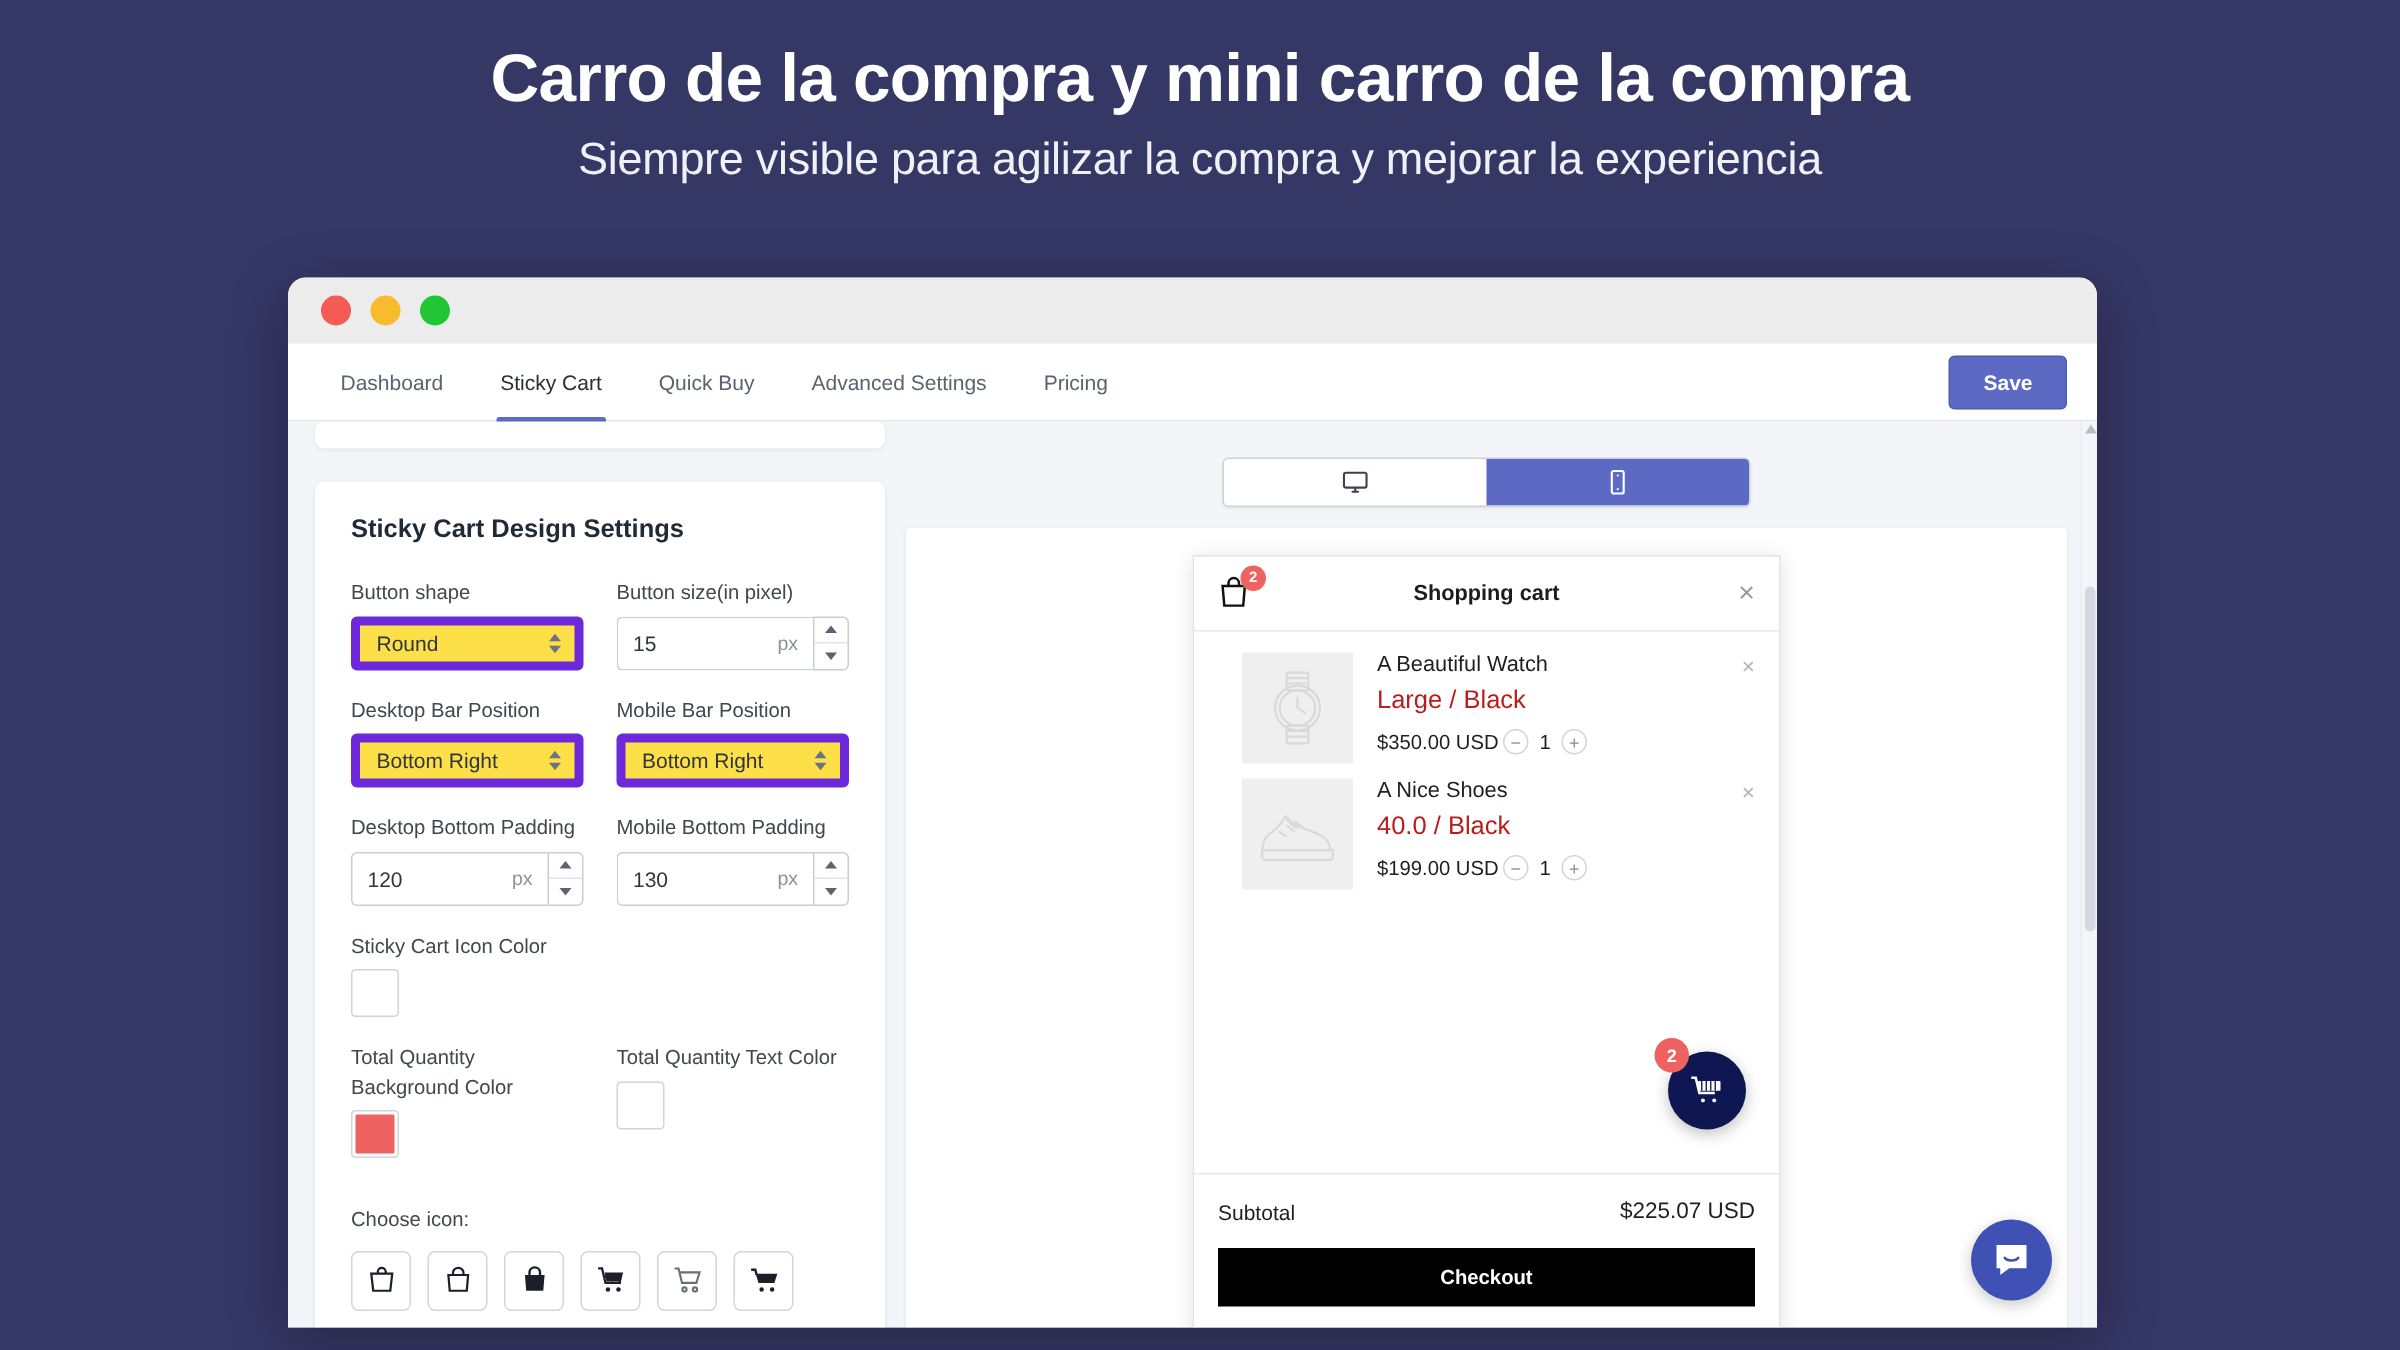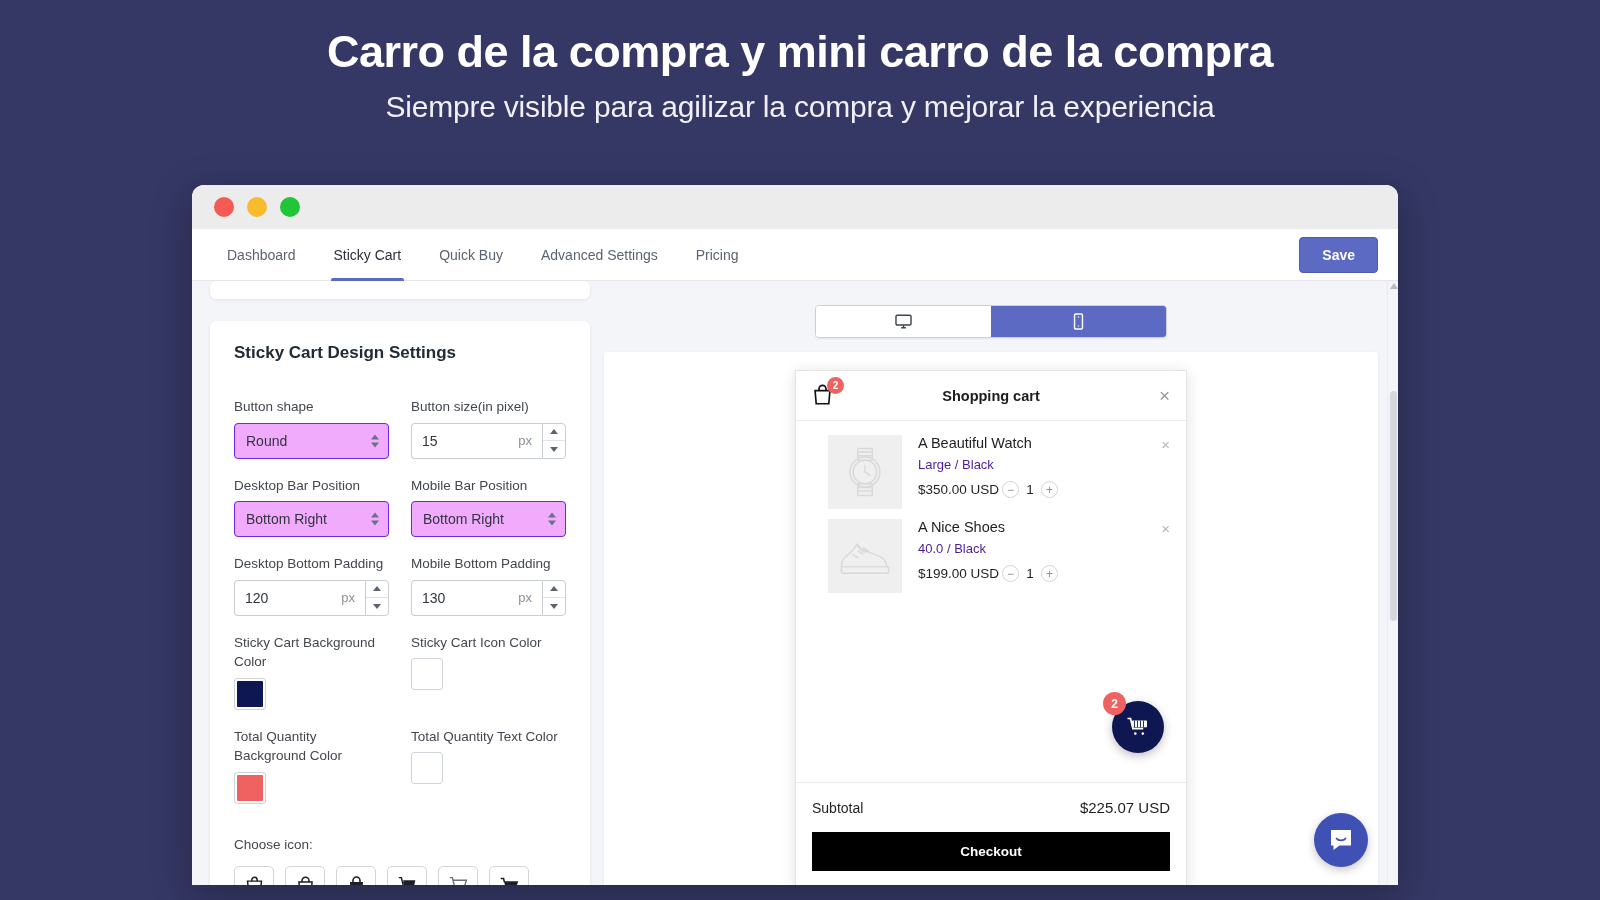--- a/index.html
+++ b/index.html
@@ -149,36 +149,36 @@
     background: #ffffff;
     border-radius: 6px;
     box-shadow: 0 1px 3px rgba(22,29,37,0.10);
     padding: 22px 24px 26px 24px;
     margin-top: 22px;
   }
   .card-title {
     font-size: 17px;
     font-weight: bold;
     color: #212b36;
-    margin-bottom: 34px;
+    margin-bottom: 22px;
   }
   .field-grid { display: flex; gap: 22px; }
   .field { flex: 1; min-width: 0; margin-bottom: 17px; }
   .field-label {
     font-size: 13.5px;
     color: #42464e;
     margin-bottom: 6px;
     line-height: 1.45;
   }
   .select-wrap {
     position: relative;
     height: 36px;
-    border: 1px solid #6d28d9;
+    border: 6px solid #6d28d9;
     border-radius: 4px;
-    background: #f0abfc;
+    background: #fde047;
     display: flex;
     align-items: center;
     padding: 0 26px 0 11px;
     cursor: pointer;
   }
   .select-wrap span { font-size: 14px; color: #31353d; }
   .sel-arrows {
     position: absolute; right: 9px; top: 50%;
     transform: translateY(-50%);
     display: flex; flex-direction: column; gap: 3px;
@@ -324,21 +324,21 @@
   }
   .item-thumb {
     width: 74px; height: 74px;
     background: #efefef;
     flex-shrink: 0;
     display: flex; align-items: center; justify-content: center;
   }
   .item-thumb svg { width: 58px; height: 58px; }
   .item-info { padding-left: 16px; flex: 1; }
   .item-name { font-size: 14.5px; color: #1f1f1f; margin-bottom: 6px; }
-  .item-variant { font-size: 13px; color: #4c1d95; margin-bottom: 9px; }
+  .item-variant { font-size: 17px; color: #b91c1c; margin-bottom: 9px; }
   .item-bottom { display: flex; align-items: center; gap: 3px; }
   .item-price { font-size: 13.5px; color: #1f1f1f; }
   .qty { display: flex; align-items: center; gap: 7px; }
   .qty-btn {
     width: 17px; height: 17px;
     border: 1px solid #d4d4d4;
     border-radius: 50%;
     display: flex; align-items: center; justify-content: center;
     font-size: 12px; color: #8c8c8c; line-height: 1;
     cursor: pointer;
@@ -525,26 +525,20 @@
                       </div>
                     <div class="spin-half">
                         <i class="dn"></i>
                       </div>
                   </div>
                 </div>
               </div>
             </div>
 
             <div class="field-grid">
-              <div class="field">
-                <div class="field-label">Sticky Cart Background Color</div>
-                <div class="swatch">
-                  <div id="sw-cartbg" style="background: rgb(15, 23, 82);"></div>
-                </div>
-              </div>
               <div class="field">
                 <div class="field-label">Sticky Cart Icon Color</div>
                 <div class="swatch">
                   <div id="sw-carticon" style="background: rgb(255, 255, 255);"></div>
                 </div>
               </div>
             </div>
 
             <div class="field-grid">
               <div class="field">

